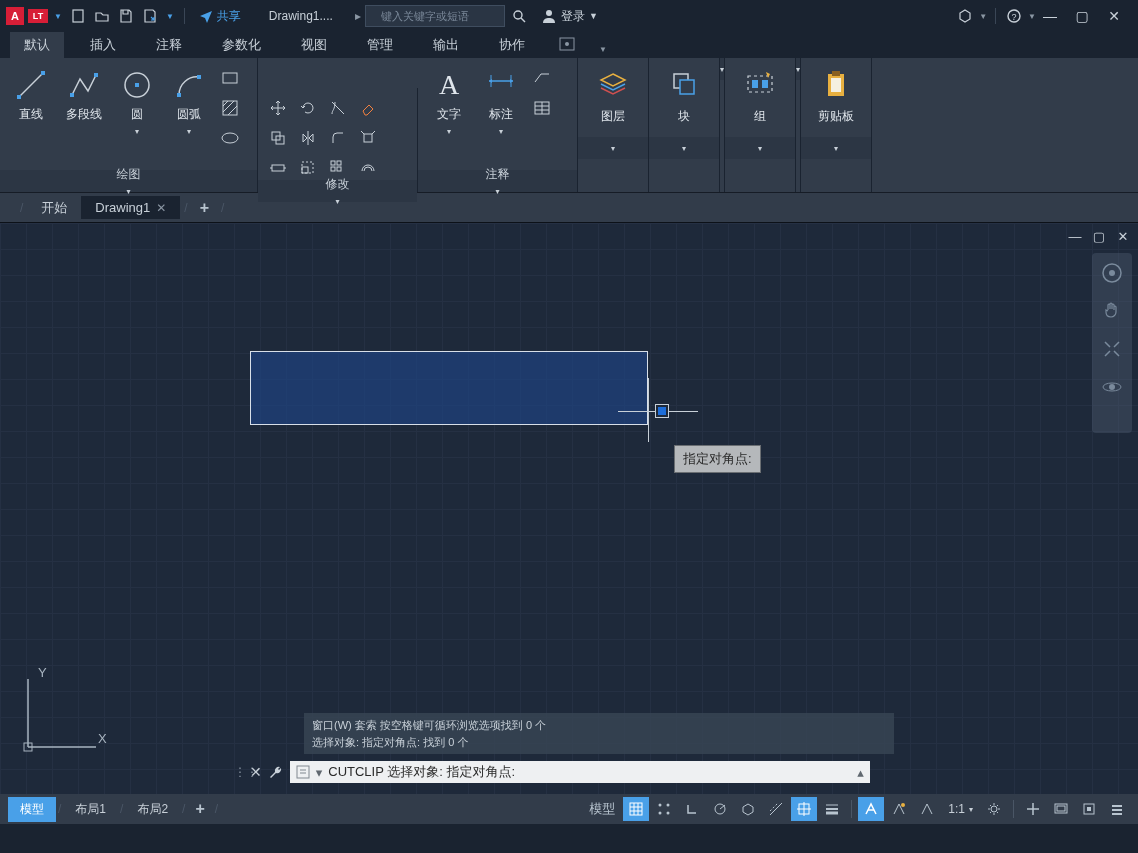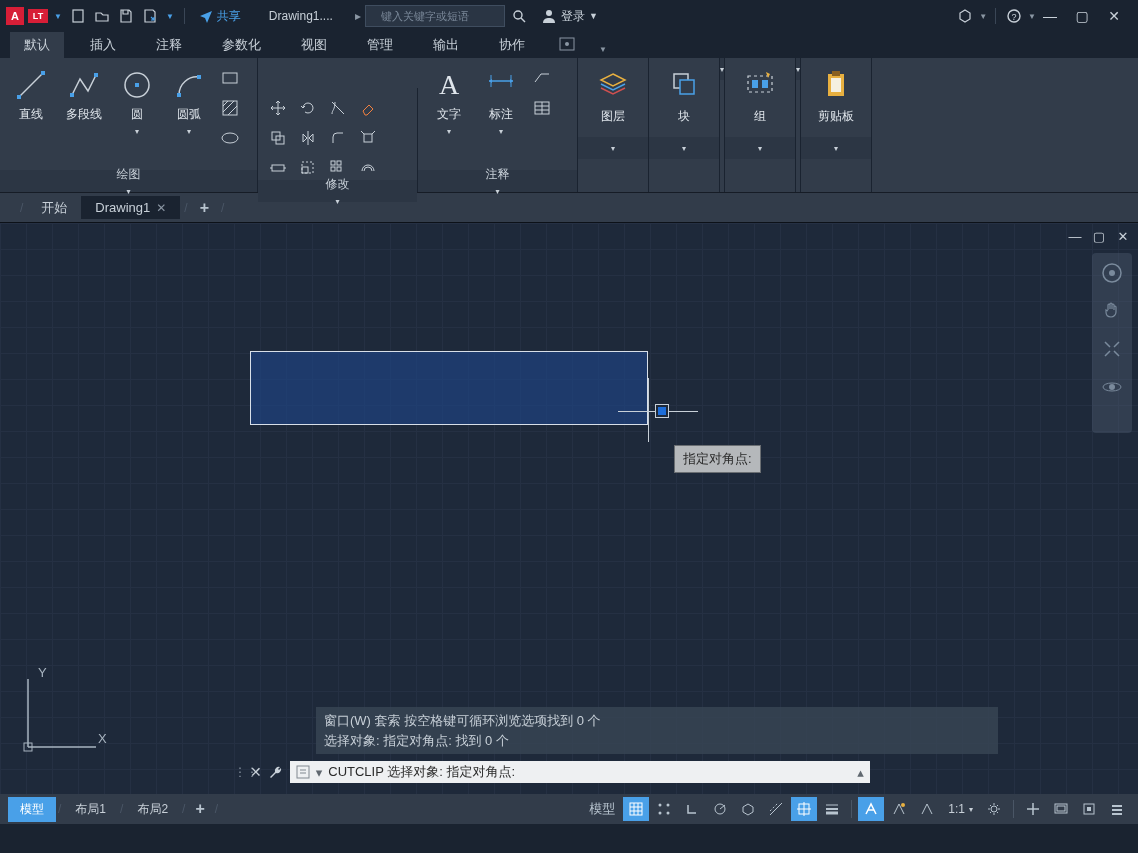--- a/index.html
+++ b/index.html
@@ -64,21 +64,21 @@
 .pickbox { position:absolute; left:655px; top:181px; width:14px; height:14px; border:1px solid #c8d0d8; background:#1e293a;}
 .pickbox-inner { width:8px; height:8px; background:#1e6dd8; margin:2px;}
 .tooltip { position:absolute; left:674px; top:222px; background:#b5b8bb; color:#2a2a2a; border:1px solid #6a6e72; padding:4px 8px; font-size:13px;}
 
 
 .ucs { position:absolute; left:16px; bottom:32px; }
 .ucs svg { overflow:visible;}
 .ucs-lbl { position:absolute; color:#a8b4c0; font-size:13px;}
 
 
-.cmd-history { position:absolute; left:316px; bottom:40px; width:682px; background:rgba(55,68,84,0.85); color:#c8d0d8; font-size:13px; padding:4px 8px; line-height:1.5;}
+.cmd-history { position:absolute; left:304px; bottom:40px; width:590px; background:rgba(55,68,84,0.85); color:#c8d0d8; font-size:11px; padding:4px 8px; line-height:1.5;}
 .cmd-line { position:absolute; left:234px; bottom:10px; height:24px; display:flex; align-items:center; gap:6px;}
 .cmd-handle { width:10px; height:20px; color:#8a96a3; cursor:move; display:flex; align-items:center;}
 .cmd-x { color:#c8d0d8; cursor:pointer; font-size:14px;}
 .cmd-wrench { color:#c8d0d8; cursor:pointer;}
 .cmd-input { width:580px; height:22px; background:#eef0f2; color:#2a2a2a; display:flex; align-items:center; padding:0 6px; font-size:13px; gap:6px;}
 .cmd-arrow { color:#606870;}
 
 
 .statusbar { height:30px; background:#323c4a; display:flex; align-items:center; padding:0 8px;}
 .sb-tab { padding:4px 12px; color:#c8d0d8; cursor:pointer; font-size:12px;}

